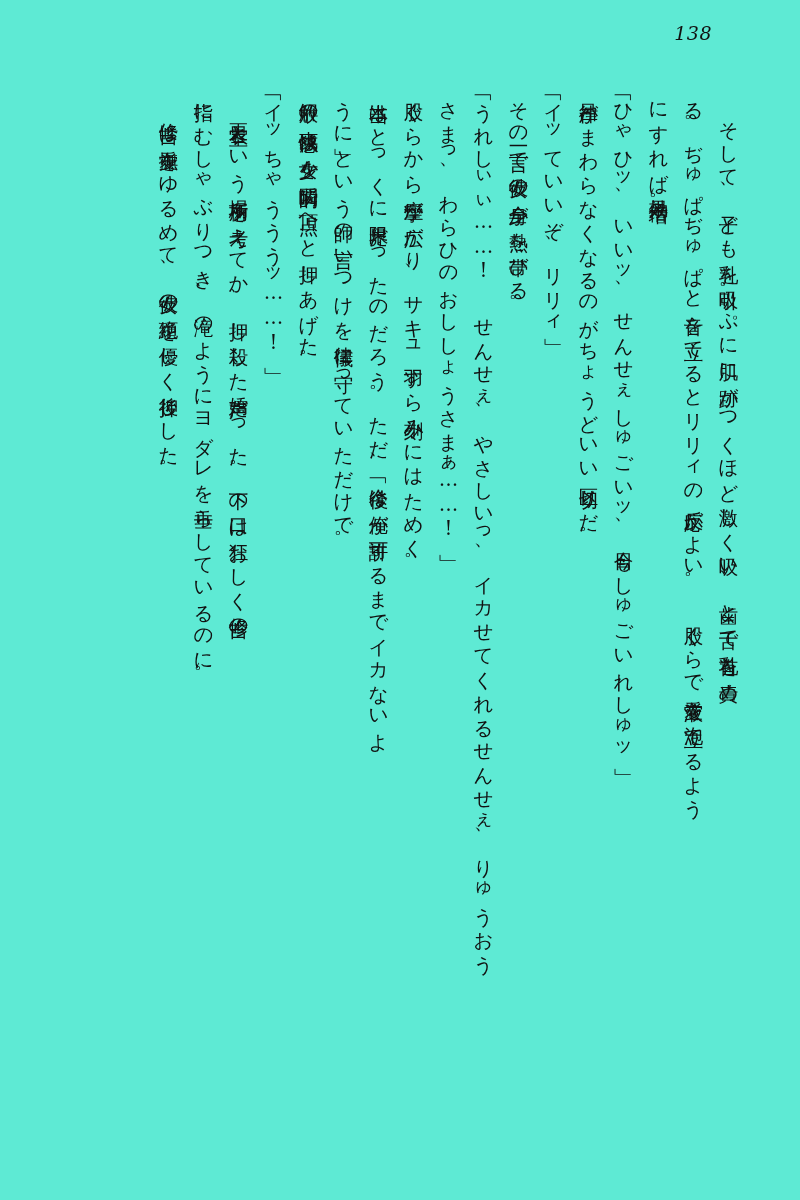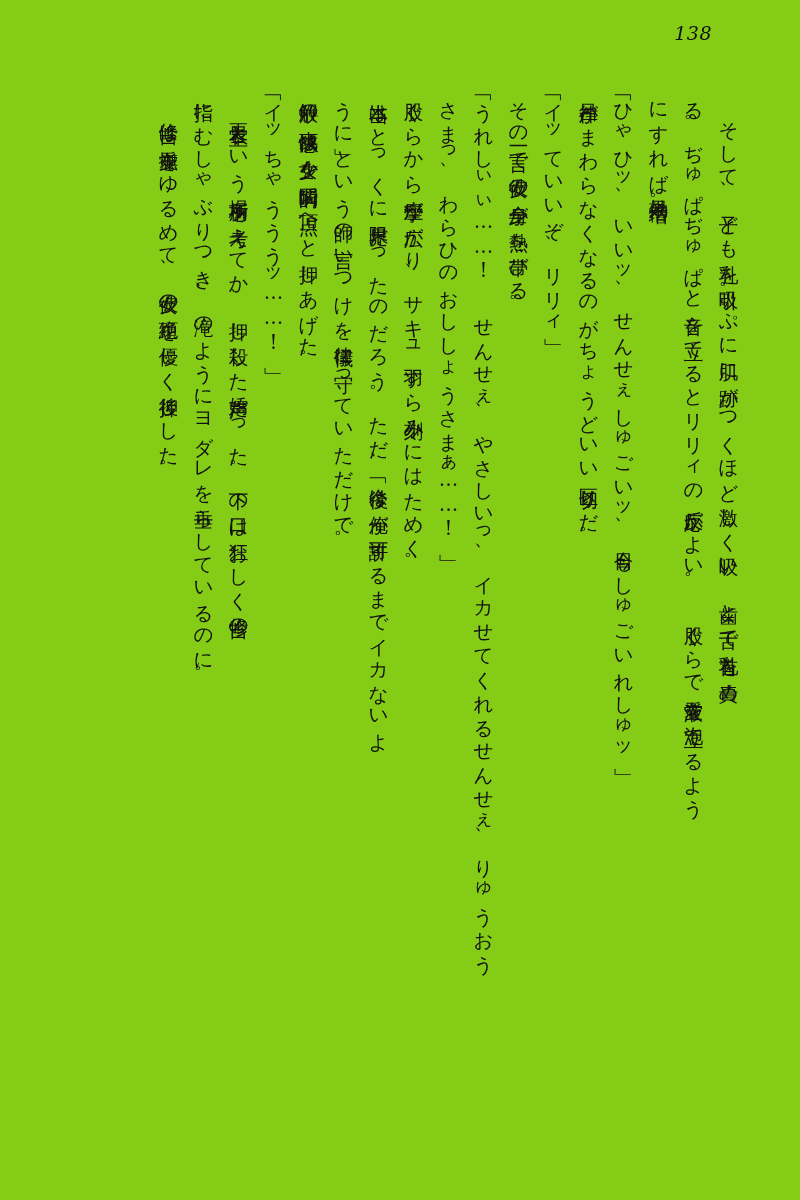--- a/index.html
+++ b/index.html
@@ -11,21 +11,21 @@
     width: 800px;
     height: 1200px;
     overflow: hidden;
     font-family: "DejaVu Serif", "Liberation Serif", serif;
     color: #141414;
   }
   .page {
     position: relative;
     width: 800px;
     height: 1200px;
-    background: #84cc16;
+    background: #5eead4;
     box-sizing: border-box;
   }
   .page-number {
     position: absolute;
     top: 22px;
     right: 88px;
     font-size: 19px;
     font-style: italic;
     font-family: "DejaVu Serif", "Liberation Serif", serif;
     letter-spacing: 0.5px;

